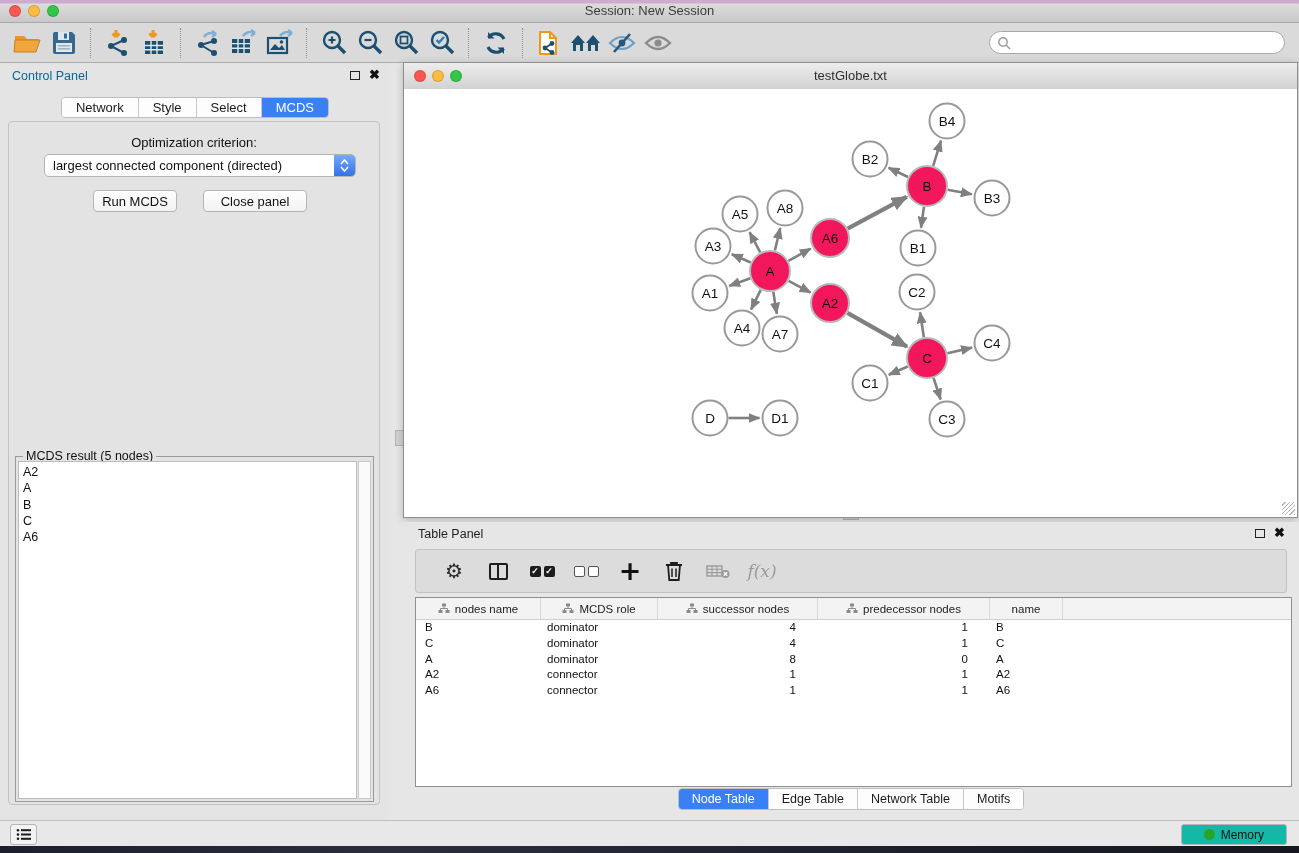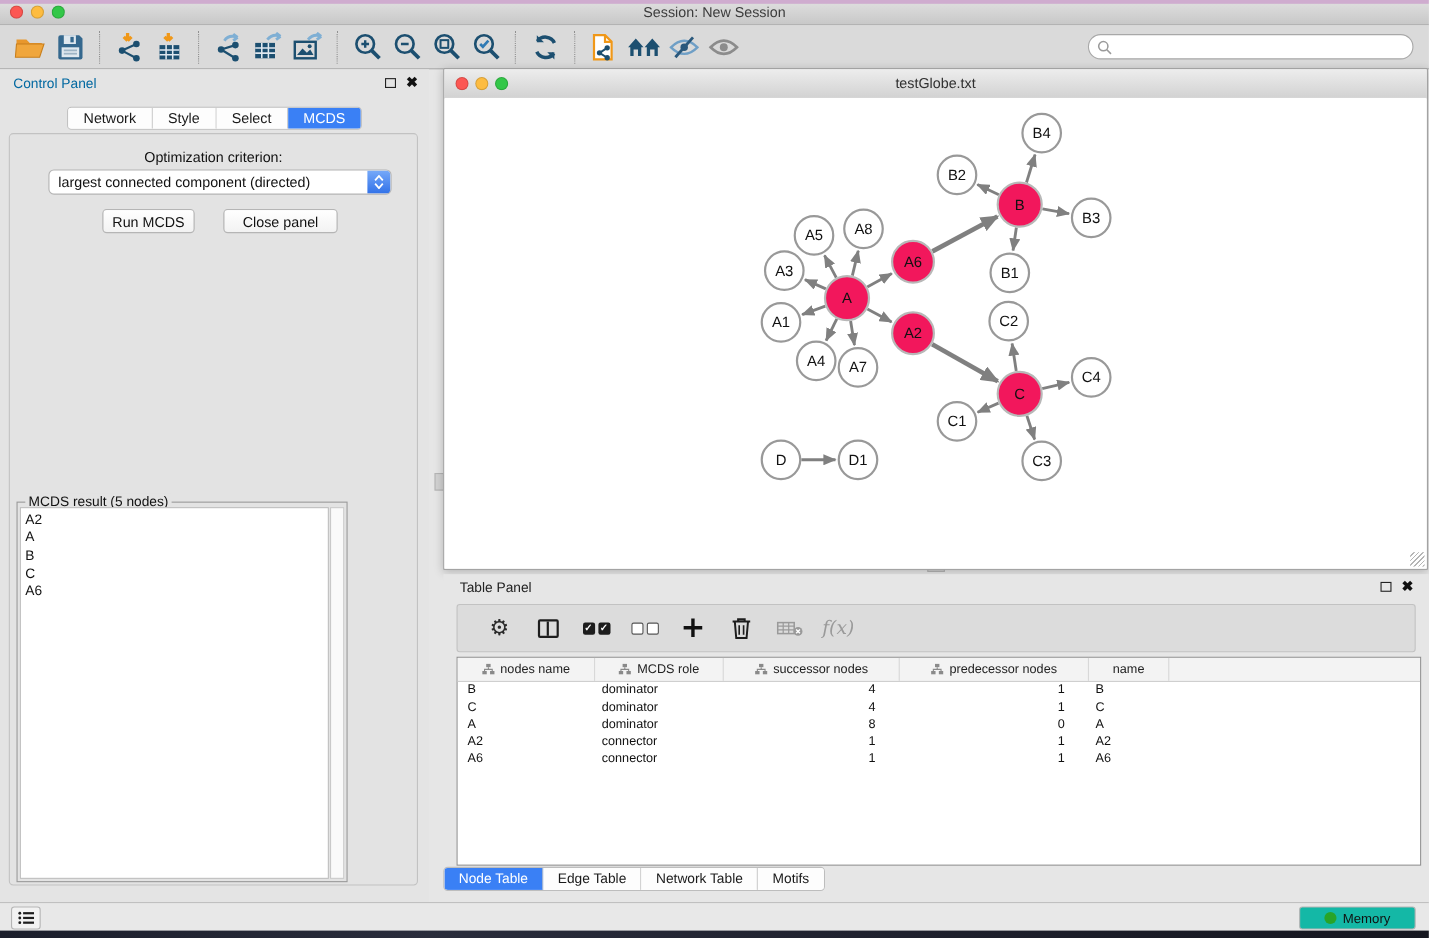--- a/index.html
+++ b/index.html
@@ -42,21 +42,21 @@
   #opt-label{left:0;right:0;top:13px;text-align:center;font-size:13px;color:#111}
   #dropdown{left:35px;top:32px;width:312px;height:23px;background:#fff;border:1px solid #b3b3b3;
     border-radius:5px;box-sizing:border-box;display:flex;align-items:center;overflow:hidden}
   #dropdown .val{flex:1;font-size:13px;padding-left:8px;color:#111;white-space:nowrap}
   #dropdown .cap{width:21px;height:100%;background:linear-gradient(180deg,#76a9f9,#3272e8);
     display:flex;flex-direction:column;align-items:center;justify-content:center;gap:1px}
   .btn{background:linear-gradient(#ffffff,#f2f2f2);border:1px solid #b5b5b5;border-radius:4px;
     font-size:13px;color:#111;height:22px;display:inline-flex;align-items:center;justify-content:center;box-sizing:border-box}
   #run-btn{left:84px;top:68px;width:84px}
   #closepanel-btn{left:194px;top:68px;width:104px}
-  #result-fieldset{left:6px;top:334px;width:301px;height:346px;border:1px solid #9a9a9a;box-sizing:border-box;position:absolute}
+  #result-fieldset{left:6px;top:334px;width:359px;height:346px;border:1px solid #9a9a9a;box-sizing:border-box;position:absolute}
   #result-legend{position:absolute;left:7px;top:-8px;background:#e3e3e3;padding:0 3px;font-size:12.5px;color:#111}
   #result-list{position:absolute;left:2px;top:4px;right:16px;bottom:2px;background:#fff;border:1px solid #bdbdbd;
     padding:2px 0 0 4px;box-sizing:border-box;overflow:hidden}
   #result-scroll{position:absolute;right:2px;top:4px;bottom:2px;width:13px;background:#fafafa;border:1px solid #c9c9c9;box-sizing:border-box}
   .result-item{font-size:12.5px;line-height:16.3px;color:#111}
 
   
   #v-splitter-handle{left:395px;top:430px;width:9px;height:16px;background:#d2d2d2;border:1px solid #b5b5b5;box-sizing:border-box}
   #h-splitter-handle{left:843px;top:514px;width:16px;height:6px;background:#d2d2d2;border:1px solid #b5b5b5;box-sizing:border-box}
 
@@ -92,21 +92,21 @@
   .tgrid{display:grid;grid-template-columns:125px 117px 160px 172px 73px 1fr}
   #thead{background:#f3f3f3;border-bottom:1px solid #cfcfcf;height:21px}
   .th{display:flex;align-items:center;justify-content:center;gap:5px;font-size:11.5px;color:#222;
       border-right:1px solid #d8d8d8;height:21px;box-sizing:border-box}
   .th:last-child{border-right:none}
   .trow{height:15.8px}
   .td{font-size:11.5px;color:#111;line-height:15.8px;padding:0 6px;white-space:nowrap;box-sizing:border-box}
   .td.right{text-align:right;padding-right:22px}
   .td.first{padding-left:9px}
 
-  #tp-tabs{left:0;right:0;top:266px;display:flex;justify-content:flex-start}
+  #tp-tabs{left:0;right:0;top:266px;display:flex;justify-content:center}
   #tp-tabs .seg{font-size:12.5px;padding:0 13px;line-height:20px}
   #tp-tabs .segbar{height:20px}
 
   
   #statusbar{left:0;top:820px;width:1299px;height:26px;background:#e8e8e8;border-top:1px solid #c0c0c0;box-sizing:border-box}
   #list-btn{left:10px;top:3px;width:27px;height:21px;background:#f2f2f2;border:1px solid #b5b5b5;border-radius:3px;
     display:flex;align-items:center;justify-content:center;box-sizing:border-box}
   #memory-btn{right:12px;top:3px;height:21px;padding:0 22px;background:#14b8a6;border:1px solid #b5b5b5;border-radius:3px;
     display:flex;align-items:center;gap:6px;font-size:12px;color:#111;box-sizing:border-box}
   #memory-dot{width:11px;height:11px;border-radius:50%;background:#28a428}

